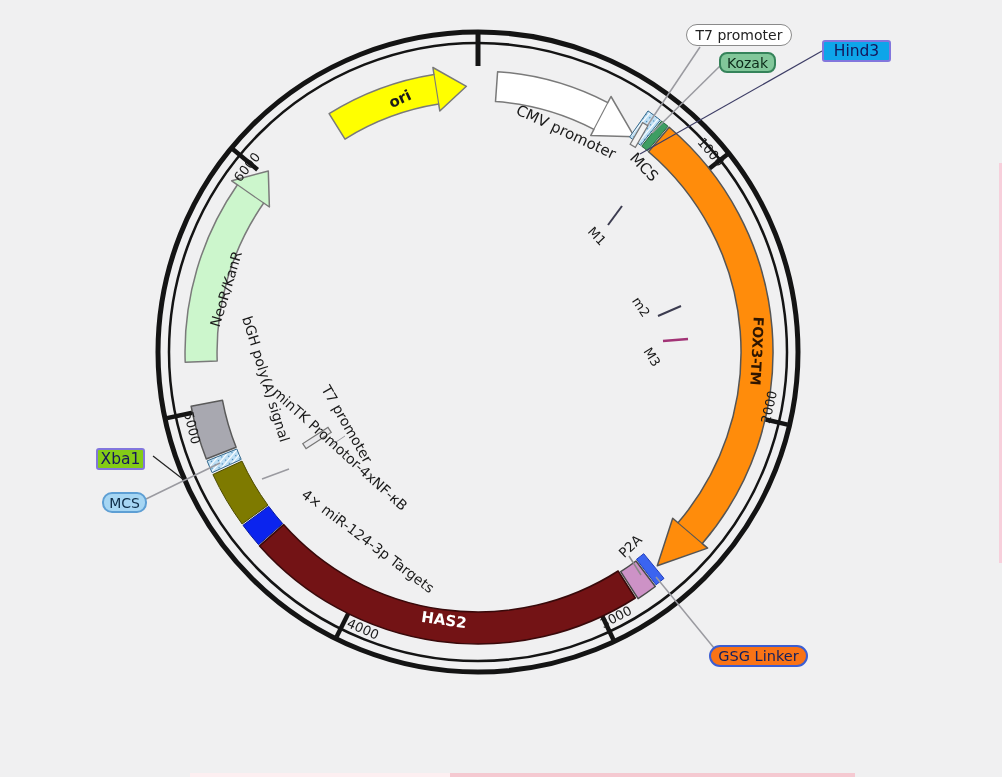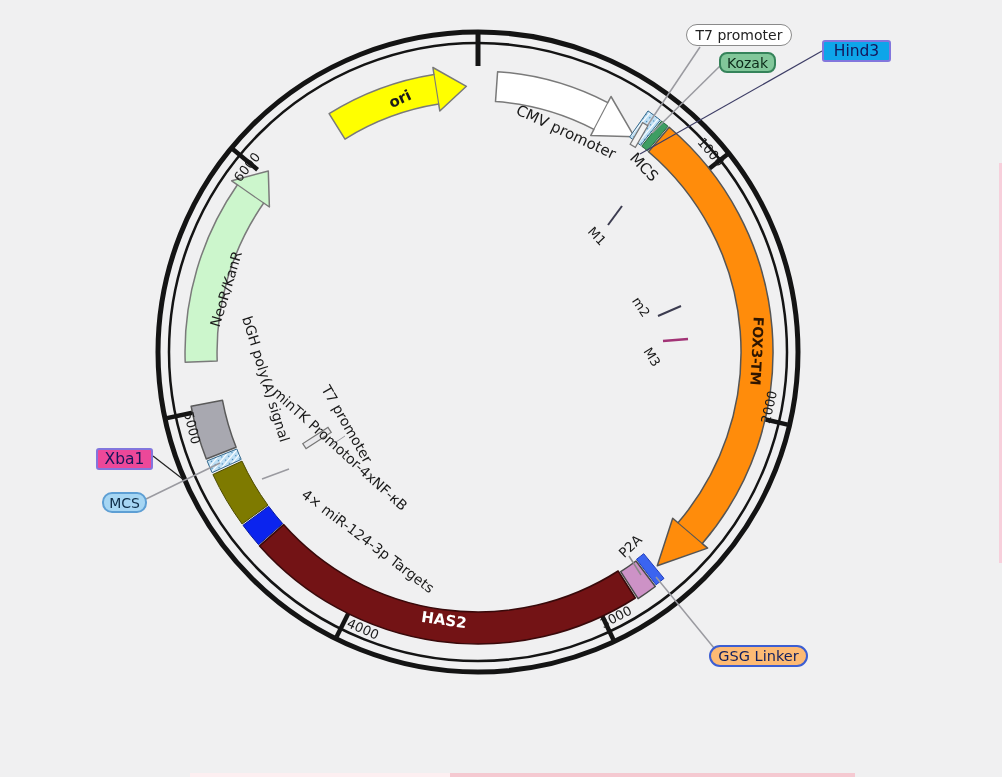--- a/index.html
+++ b/index.html
@@ -91,27 +91,27 @@
 
   <div class="badge" style="left: 686px; top: 24px; width: 106px; height: 22px; background: rgb(255, 255, 255); border: 1.5px solid rgb(138, 138, 138); border-radius: 11px; font-size: 14px; color: rgb(34, 34, 34);">
       <span>T7 promoter</span>
     </div>
   <div class="badge" style="left: 719px; top: 52px; width: 57px; height: 21px; background: rgb(130, 199, 154); border: 2px solid rgb(53, 131, 90); border-radius: 8px; font-size: 14px; color: rgb(12, 42, 25);">
       <span>Kozak</span>
     </div>
   <div class="badge" style="left: 822px; top: 40px; width: 69px; height: 22px; background: #0ea5e9; border: 2px solid rgb(130, 118, 221); border-radius: 3px; font-size: 15.5px; color: rgb(22, 22, 90);">
       <span>Hind3</span>
     </div>
-  <div class="badge" style="left: 96px; top: 448px; width: 57px; height: 22px; background: #ec4899; border: 2px solid rgb(130, 118, 221); border-radius: 3px; font-size: 15.5px; color: rgb(22, 22, 90);">
+  <div class="badge" style="left: 96px; top: 448px; width: 49px; height: 22px; background: #84cc16; border: 2px solid rgb(130, 118, 221); border-radius: 3px; font-size: 15.5px; color: rgb(22, 22, 90);">
       <span>Xba1</span>
     </div>
   <div class="badge" style="left: 102px; top: 492px; width: 45px; height: 21px; background: rgb(166, 214, 243); border: 2px solid rgb(94, 159, 212); border-radius: 10px; font-size: 14px; color: rgb(14, 45, 72);">
       <span>MCS</span>
     </div>
-  <div class="badge" style="left: 709px; top: 645px; width: 99px; height: 22px; background: #fdba74; border: 2px solid rgb(60, 94, 210); border-radius: 11px; font-size: 14.5px; color: rgb(18, 31, 94);">
+  <div class="badge" style="left: 709px; top: 645px; width: 99px; height: 22px; background: #f97316; border: 2px solid rgb(60, 94, 210); border-radius: 11px; font-size: 14.5px; color: rgb(18, 31, 94);">
       <span>GSG Linker</span>
     </div>
 
 
   <div class="edge" style="left: 999px; top: 163px; width: 3px; height: 400px; background: rgb(247, 207, 219);"></div>
   <div class="edge" style="left: 190px; top: 773px; width: 260px; height: 4px; background: rgb(253, 239, 241);"></div>
   <div class="edge" style="left: 450px; top: 773px; width: 405px; height: 4px; background: rgb(245, 201, 209);"></div>
 </div>
 
 </body></html>

